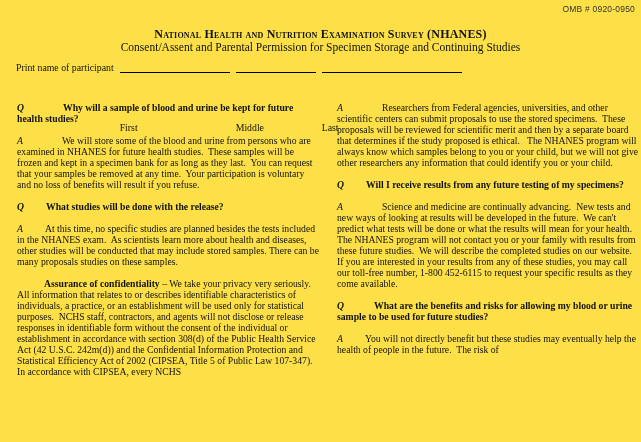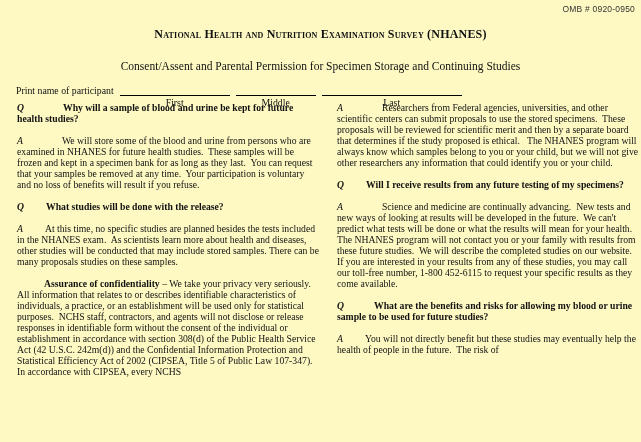--- a/index.html
+++ b/index.html
@@ -1,20 +1,20 @@
 <!DOCTYPE html>
 <html><head>
 <meta charset="utf-8">
 <style>
   html, body { margin: 0; padding: 0; background: #ffffff; }
   .page {
     position: relative;
     width: 641px;
     height: 442px;
-    background: #fef9c3;
+    background: #fde047;
     overflow: hidden;
     color: #111;
     font-family: "Liberation Serif", serif;
   }
   .omb {
     position: absolute;
     top: 4px;
     right: 6px;
     font-family: "Liberation Sans", sans-serif;
     font-size: 8.5px;
@@ -32,41 +32,39 @@
     font-variant: small-caps;
     letter-spacing: 0.2px;
   }
   .subtitle {
     position: absolute;
     top: 41px;
     left: 0;
     width: 100%;
     text-align: center;
     font-size: 11.5px;
-    margin-top: 19px;
   }
   .name-row {
     position: absolute;
-    top: 83px;
+    top: 60px;
     left: 16px;
     display: flex;
     align-items: flex-start;
     font-size: 9.8px;
-    text-align: center;
   }
   .name-label { padding-top: 2px; white-space: nowrap; }
   .name-field { margin-left: 6px; }
   .name-field .blank {
     height: 12px;
     border-bottom: 1px solid #000;
   }
   .name-field:nth-of-type(1) .blank { width: 110px; }
   .name-field:nth-of-type(2) .blank { width: 80px; }
   .name-field:nth-of-type(3) .blank { width: 140px; }
-  .name-field .flabel { font-size: 9.8px; padding-top: 1px; }
+  .name-field .flabel { font-size: 9.8px; padding-top: 1px; margin-top: 48px; }
   .columns {
     position: absolute;
     top: 102px;
     left: 17px;
     width: 622px;
     display: flex;
     gap: 18px;
   }
   .col { width: 302px; }
   p.para {

